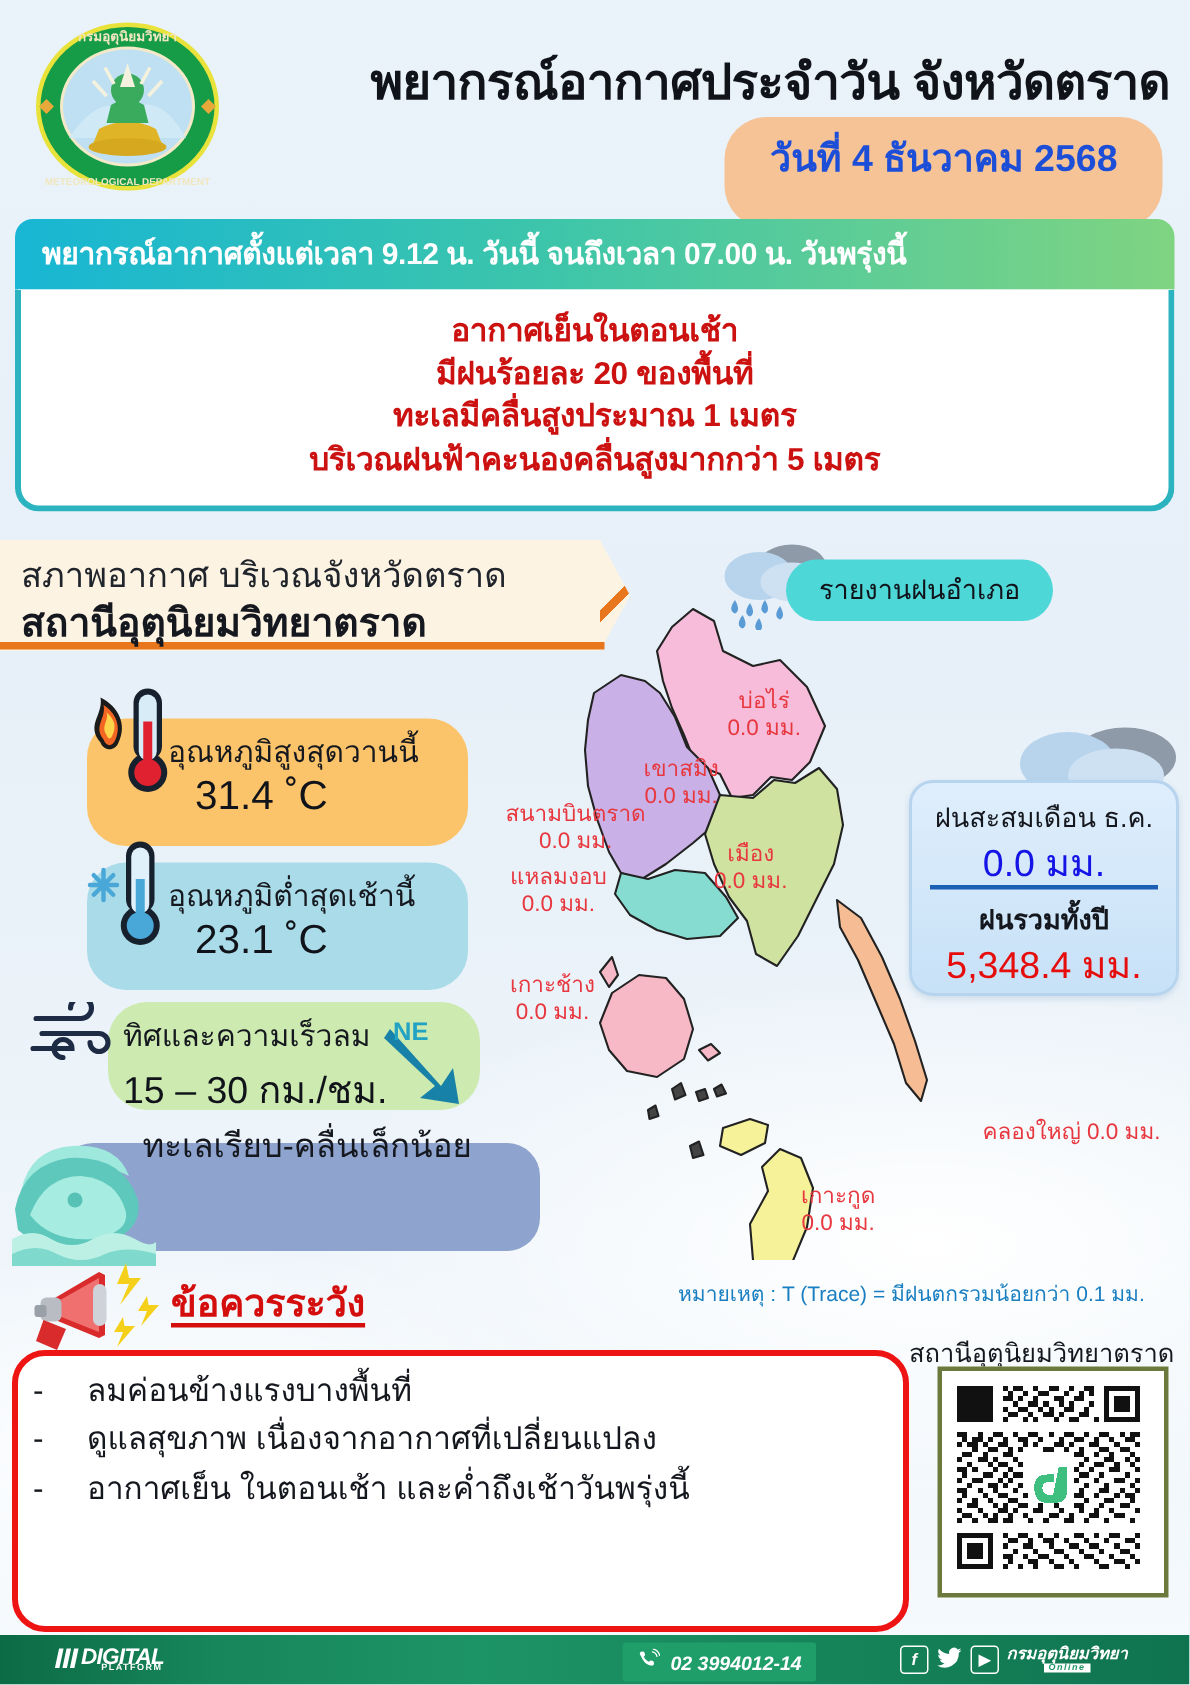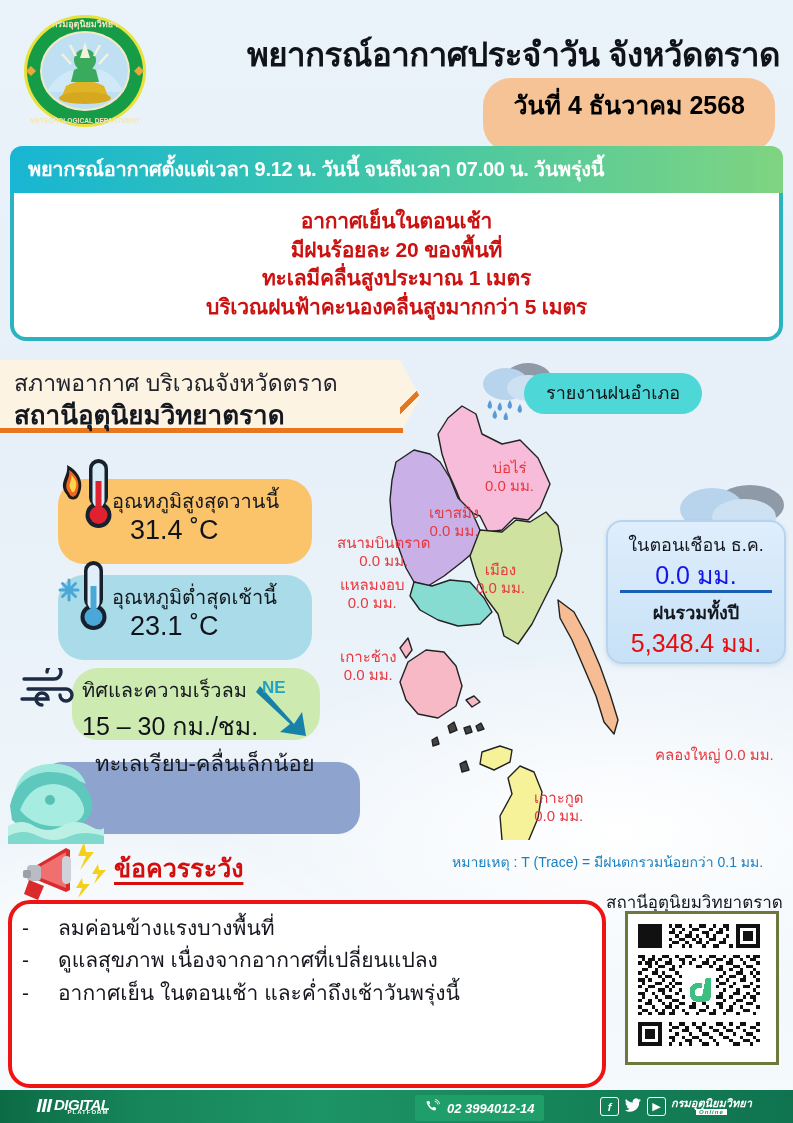--- a/index.html
+++ b/index.html
@@ -27,21 +27,21 @@
     text-align:right;
     font-size:33px;font-weight:bold;color:#10131a;
     letter-spacing:-0.5px;line-height:1.2;
     white-space:nowrap;
     margin-top:13px;
   }
   .date-badge{
     position:absolute;right:18px;top:78px;
     background:#f6c396;border-radius:28px;
     padding:7px 30px 27px 30px;
-    font-size:25px;font-weight:bold;color:#000000;
+    font-size:25px;font-weight:bold;color:#1d4ed8;
     white-space:nowrap;
   }
 
   
   .fc-wrap{position:absolute;left:10px;top:146px;width:773px;}
   .fc-head{
     background:linear-gradient(90deg,#18b6d4 0%, #3cc5ab 45%, #7fd481 100%);
     border-radius:12px 12px 0 0;
     padding:7px 0 8px 18px;
     color:#fff;font-size:20px;font-weight:bold;
@@ -422,21 +422,21 @@
       <g fill="#4a86c8">
         <path d="M30 48 q6 11 0 14 q-8 -3 0 -14"></path>
         <path d="M48 46 q6 11 0 14 q-8 -3 0 -14"></path>
         <path d="M66 48 q6 11 0 14 q-8 -3 0 -14"></path>
         <path d="M38 64 q6 11 0 14 q-8 -3 0 -14"></path>
         <path d="M58 64 q6 11 0 14 q-8 -3 0 -14"></path>
       </g>
     </svg>
   </div>
   <div class="acc-box">
-    <div class="acc-t1">ในตอนเชือน ธ.ค.</div>
+    <div class="acc-t1">ฝนสะสมเดือน ธ.ค.</div>
     <div class="acc-v1">0.0 มม.</div>
     <div class="acc-div"></div>
     <div class="acc-t2">ฝนรวมทั้งปี</div>
     <div class="acc-v2">5,348.4 มม.</div>
   </div>
 
   <div class="qr-lbl">สถานีอุตุนิยมวิทยาตราด</div>
   <div class="qr-box">
     <svg width="142" height="142" viewBox="0 0 42 42" shape-rendering="crispEdges">
       <rect width="42" height="42" fill="#fff"></rect>

